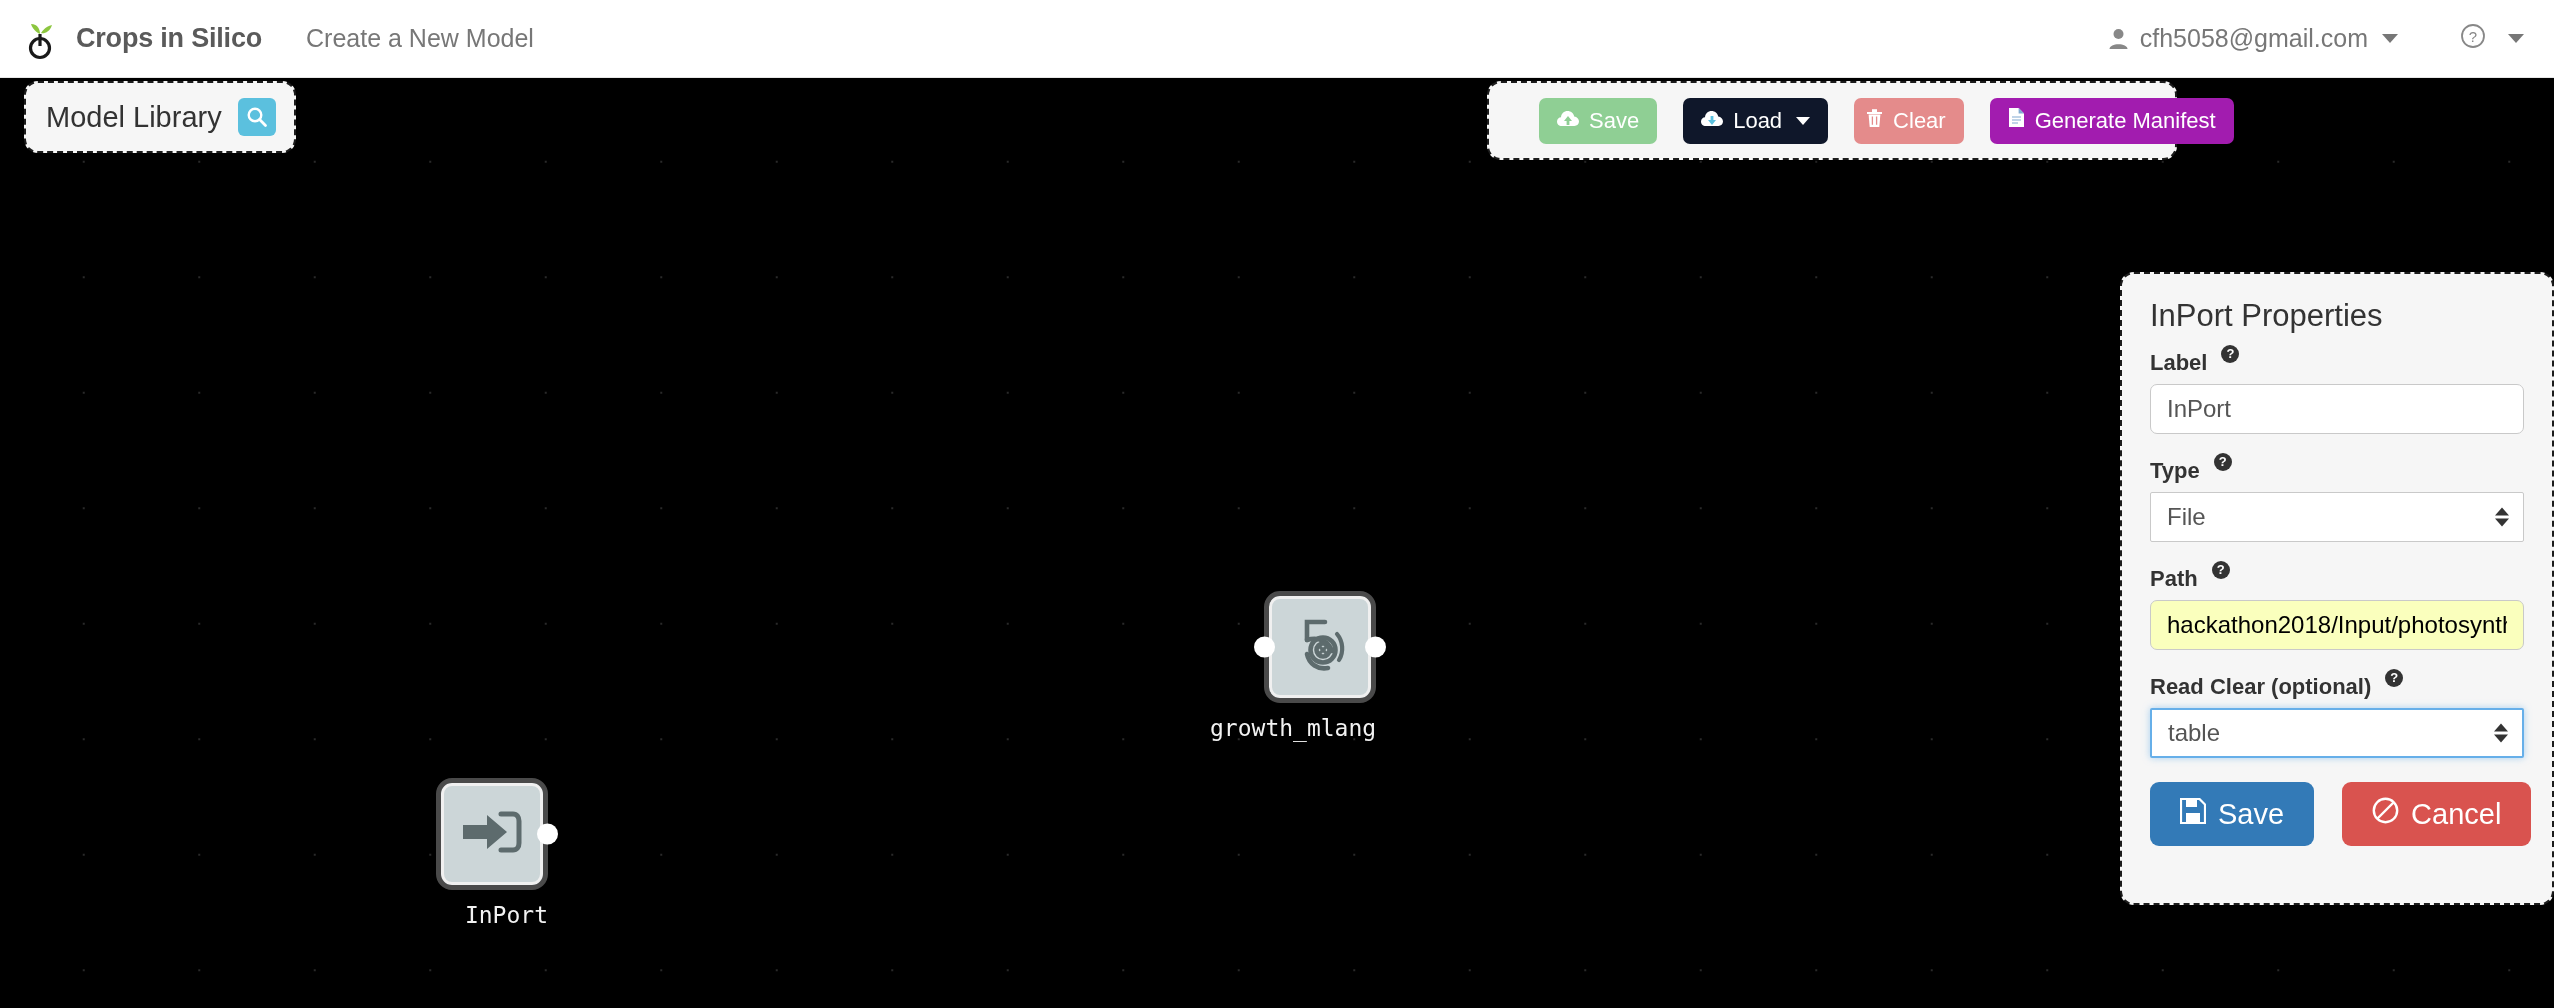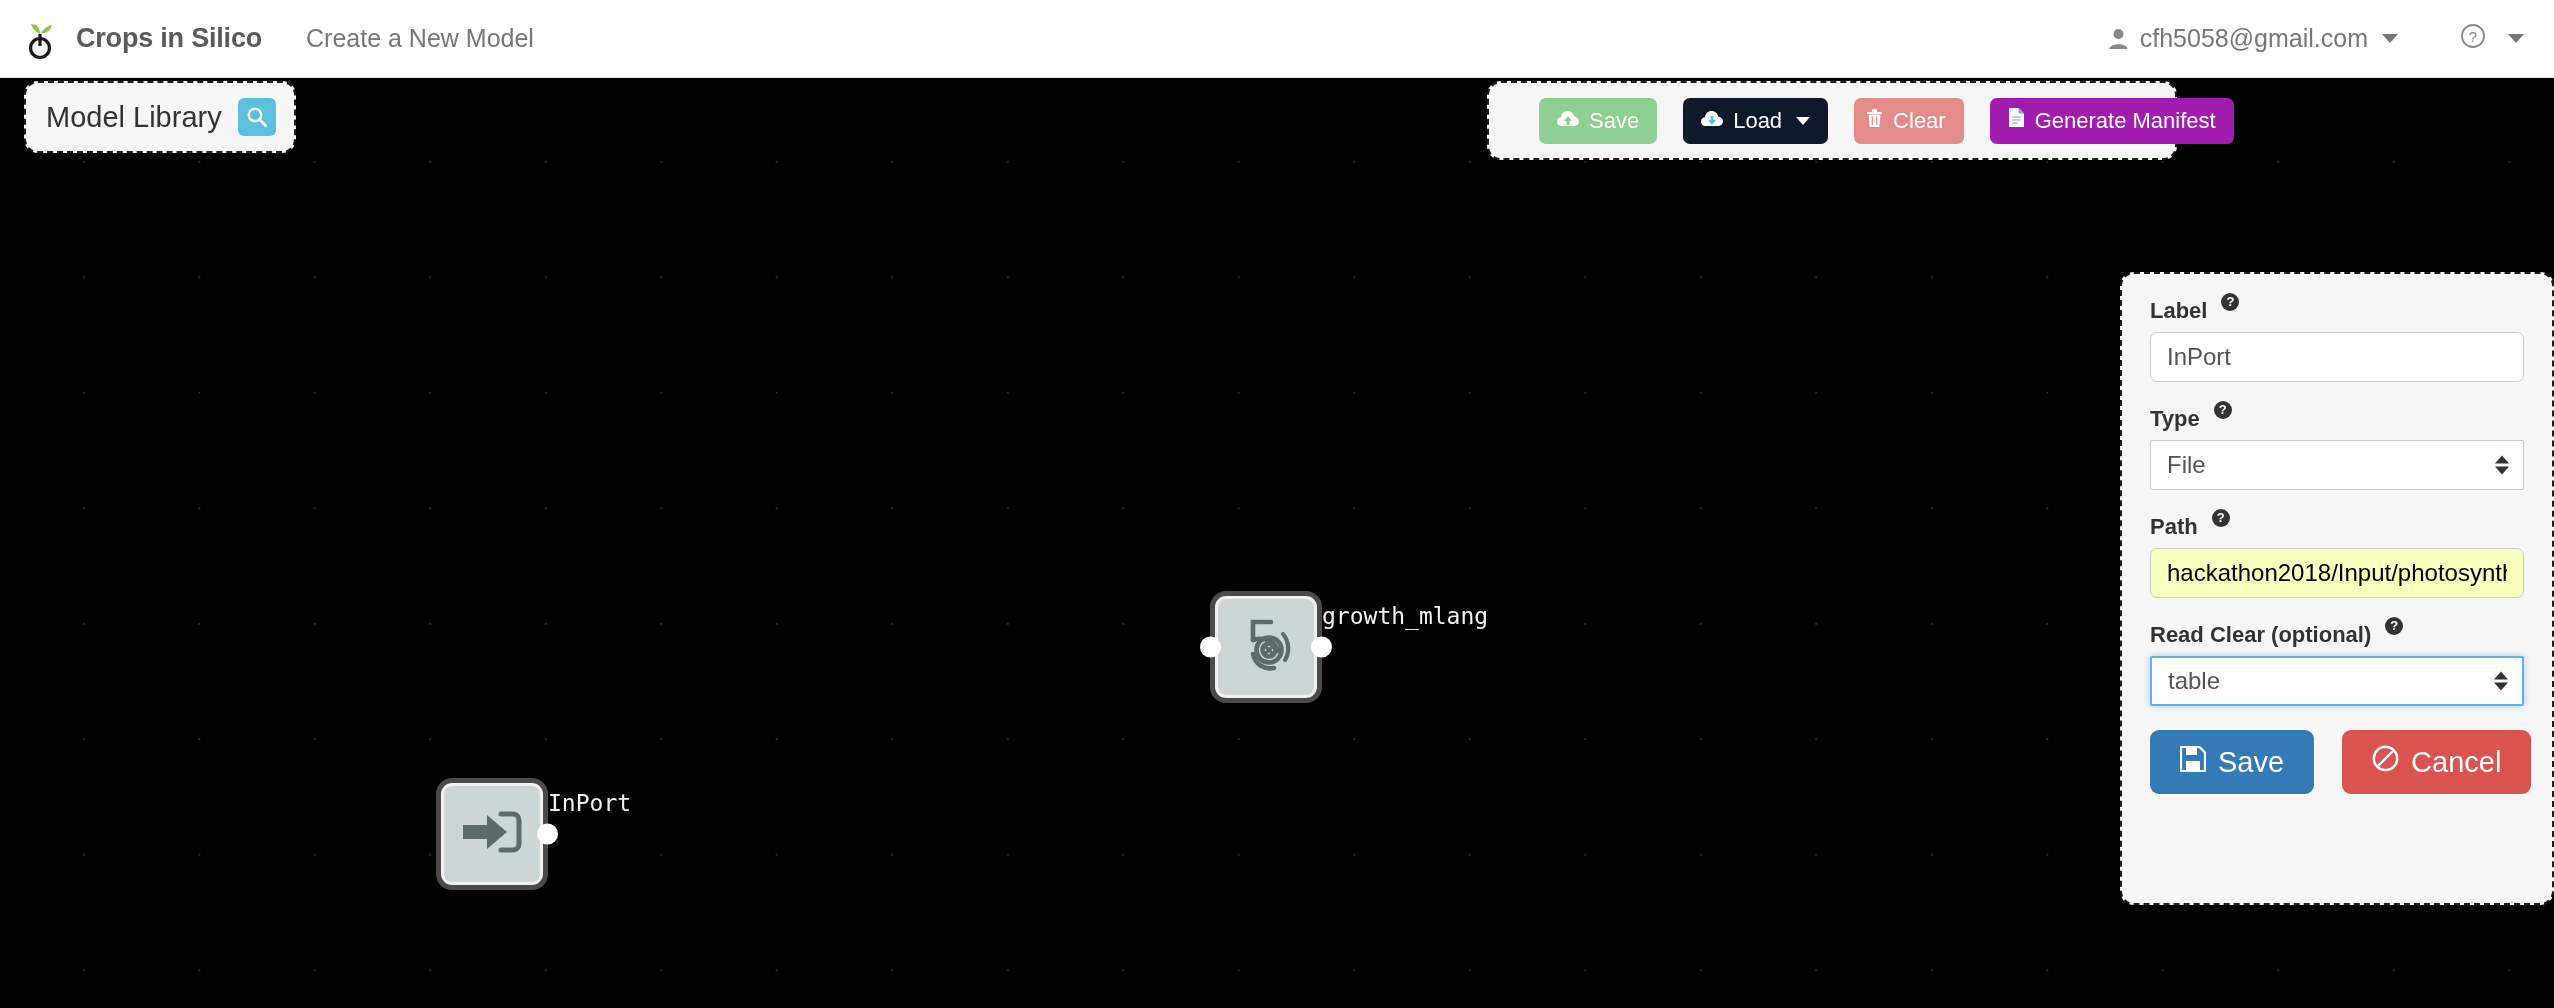--- a/index.html
+++ b/index.html
@@ -147,22 +147,22 @@
     border-left: 7px solid transparent;
     border-right: 7px solid transparent;
     border-top: 8px solid #ffffff;
     margin-left: 4px;
   }
 
   
   .node {
     position: absolute;
     display: flex;
-    flex-direction: row;
-    align-items: flex-start;
+    flex-direction: column;
+    align-items: flex-end;
   }
   .node-box {
     position: relative;
     width: 112px; height: 112px;
     background: #ccd6d8;
     border: 5px solid #4a4a4a;
     border-radius: 16px;
     box-shadow: inset 0 0 0 3px #f0f0f0;
     display: flex;
     align-items: center;
@@ -425,20 +425,21 @@
         <path d="M1 1 H10.6 L16 6.4 V20 H1 Z" fill="#ffffff"></path>
         <path d="M10.6 1 V6.4 H16" fill="#81aad1"></path>
         <path d="M4 10 H13 M4 13 H13 M4 16 H10" stroke="#81aad1" stroke-width="1.2"></path>
       </svg>
     </span>
     <span>Generate Manifest</span>
   </button>
 </div>
 
 <div class="float-panel" id="properties-panel">
+  <div id="properties-title">InPort Properties</div>
 
   <div class="field-label">
     <span>Label</span>
     <span class="help-badge">?</span>
   </div>
   <input class="text-input" id="input-label" type="text" value="InPort" style="">
 
   <div class="field-label">
     <span>Type</span>
     <span class="help-badge">?</span>

